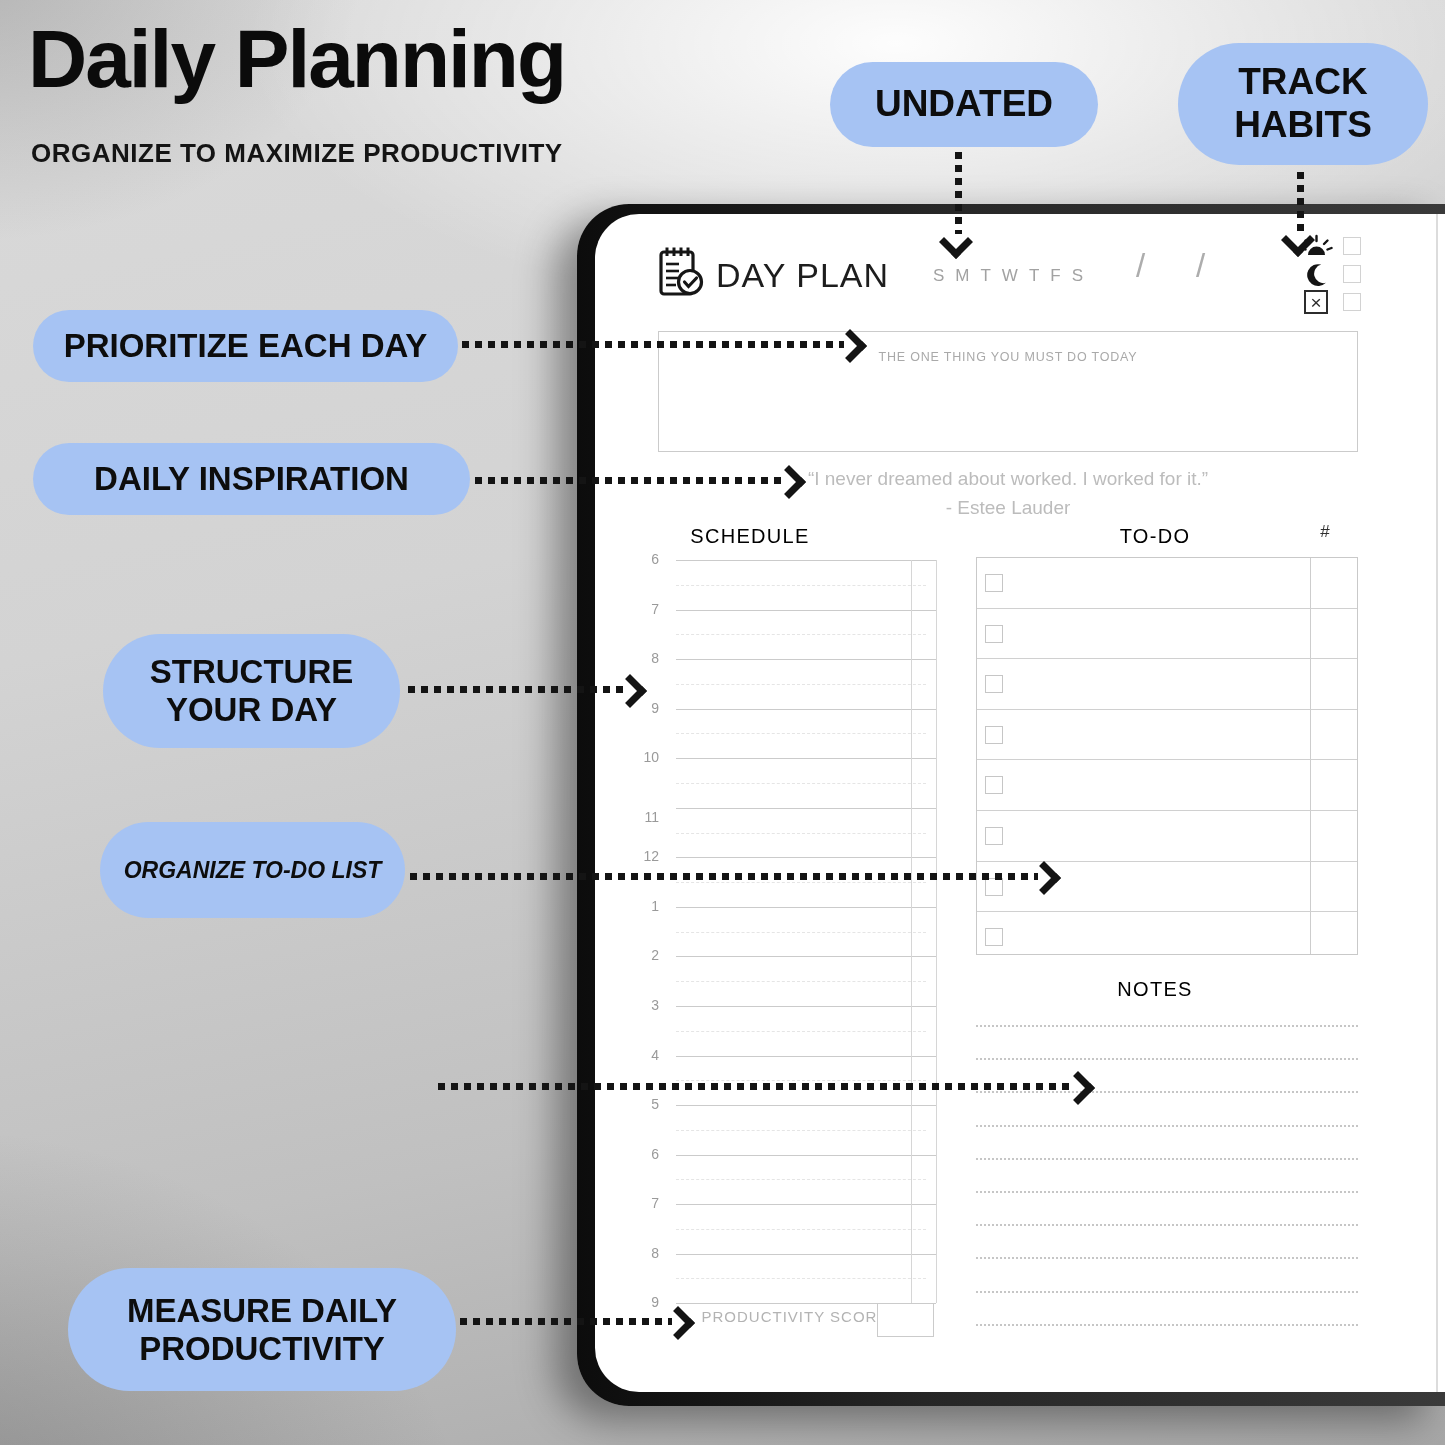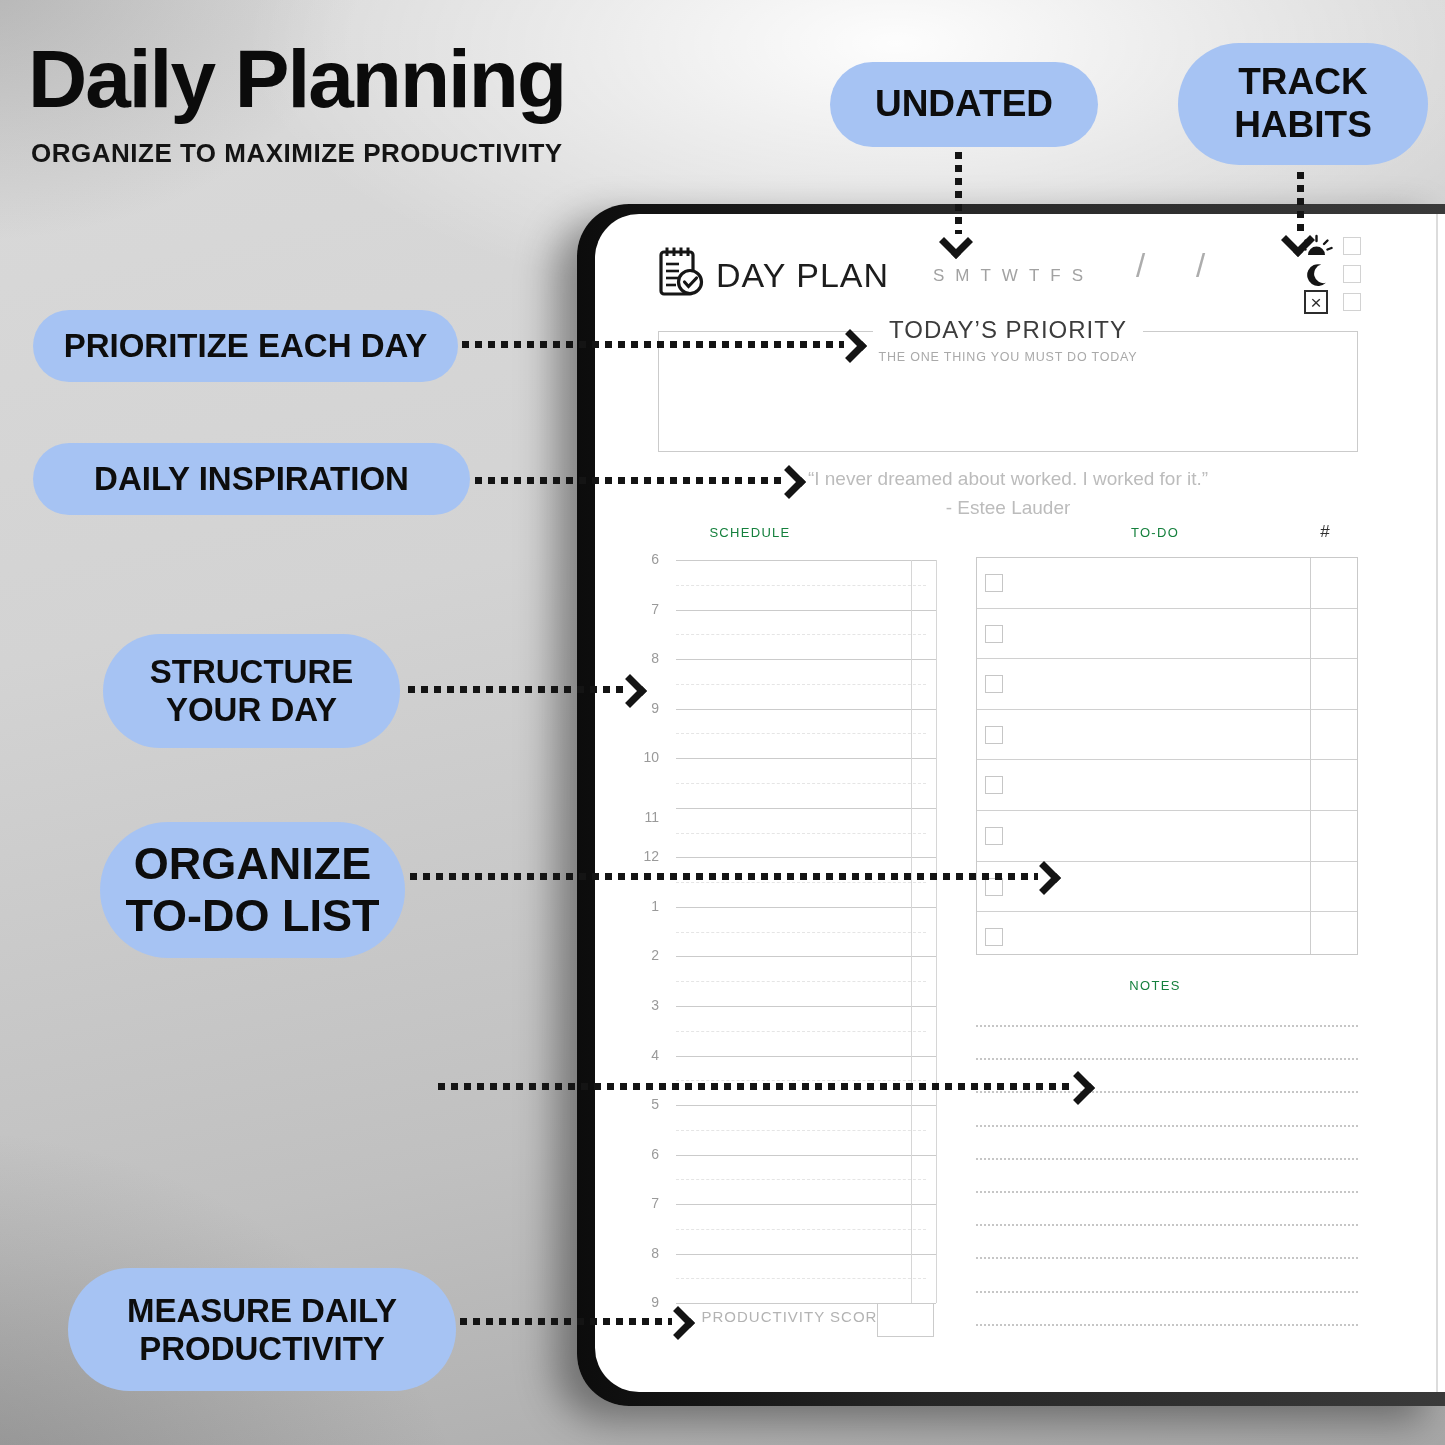--- a/index.html
+++ b/index.html
@@ -7,33 +7,33 @@
     position:relative; width:1445px; height:1445px; overflow:hidden;
     font-family:"Liberation Sans", sans-serif;
     background:
       radial-gradient(ellipse 1000px 420px at 62% 3%, rgba(255,255,255,0.95), rgba(255,255,255,0) 65%),
       radial-gradient(ellipse 900px 700px at -6% 108%, rgba(70,70,70,0.40), rgba(0,0,0,0) 62%),
       radial-gradient(ellipse 650px 450px at -2% -2%, rgba(110,110,110,0.35), rgba(0,0,0,0) 60%),
       linear-gradient(168deg, #dadada 0%, #d3d3d3 38%, #c0c0c0 72%, #a7a7a7 100%);
   }
   
   .main-title { position:absolute; left:28px; top:18px; font-size:82px; font-weight:900;
-    letter-spacing:-2px; color:#0b0b0b; line-height:1;margin-top:20px; }
+    letter-spacing:-2px; color:#0b0b0b; line-height:1; }
   .main-sub { position:absolute; left:31px; top:138px; font-size:26px; font-weight:700;
     letter-spacing:0.5px; color:#141414; }
   
   .pill { position:absolute; background:var(--pill,#a6c3f3); border-radius:999px;
     display:flex; align-items:center; justify-content:center; text-align:center;
     font-weight:800; color:#0d0d0d; line-height:1.15; padding:0 18px; box-sizing:border-box; }
   .p-undated   { left:830px;  top:62px;   width:268px; height:85px;  font-size:37px; }
   .p-track     { left:1178px; top:43px;   width:250px; height:122px; font-size:37px; }
   .p-prior     { left:33px;   top:310px;  width:425px; height:72px;  font-size:33px; }
   .p-insp      { left:33px;   top:443px;  width:437px; height:72px;  font-size:33px; }
   .p-struct    { left:103px;  top:634px;  width:297px; height:114px; font-size:33px; }
-  .p-org       { left:100px;  top:822px;  width:305px; height:136px; font-size:45px; }
+  .p-org       { left:100px;  top:822px;  width:305px; height:96px; font-size:23px;font-style:italic; }
   .p-notes     { left:63px;   top:1048px; width:368px; height:77px;  font-size:33px; }
   .p-measure   { left:68px;   top:1268px; width:388px; height:123px; font-size:33px; }
   
   .dl-h { position:absolute; height:7px;
     background:repeating-linear-gradient(90deg,#141414 0 7px,transparent 7px 13px); }
   .dl-v { position:absolute; width:7px;
     background:repeating-linear-gradient(180deg,#141414 0 7px,transparent 7px 13px); }
   .head { position:absolute; width:17px; height:17px;
     border-top:7px solid #141414; border-right:7px solid #141414; }
   .head.right { transform:rotate(45deg); }
@@ -81,21 +81,21 @@
     border:1.5px solid #cbcbcb; box-sizing:border-box; }
   .prio-head { position:absolute; left:0; right:0; top:-16px; text-align:center; }
   .prio-title { display:inline-block; background:#fff; padding:0 16px; font-size:24px;
     letter-spacing:1px; color:#3c3c3c; }
   .prio-sub { position:absolute; left:0; right:0; top:18px; text-align:center; font-size:12.5px;
     letter-spacing:0.8px; color:#a9a9a9; }
   
   .quote { position:absolute; left:63px; top:250px; width:700px; text-align:center;
     color:#bcbcbc; font-size:19px; line-height:1.55; }
   
-  .col-head { position:absolute; font-size:13px; letter-spacing:1.3px; color:#15803d; text-align:center; }
+  .col-head { position:absolute; font-size:20px; letter-spacing:1.3px; color:#000000; text-align:center; }
   .h-sched { left:55px;  top:311px; width:200px; }
   .h-todo  { left:455px; top:311px; width:210px; }
   .h-hash  { left:715px; top:308px; width:30px; font-size:17px; color:#2e2e2e; letter-spacing:0; }
   
   .sc-label { position:absolute; width:46px; text-align:right; font-size:14px; color:#9a9a9a; }
   .sc-line  { position:absolute; left:81px; width:260px; height:1px; background:#cbcbcb; }
   .sc-half  { position:absolute; left:81px; width:250px; height:0; border-top:1px dashed #e5e5e5; }
   .sc-vert  { position:absolute; width:1px; background:#d6d6d6; top:346px; height:743px; }
   .sc-v1 { left:316px; } .sc-v2 { left:341px; }
   
@@ -186,23 +186,20 @@
         </div>
         <div class="habit-row">
           <span class="habit-ic">
             <span class="xbox">×</span>
           </span>
           <span class="hcheck"></span>
         </div>
       </div>
 
     <div class="prio-box">
-      <div class="prio-head">
-        <span class="prio-title">TODAY’S PRIORITY</span>
-      </div>
       <div class="prio-sub">THE ONE THING YOU MUST DO TODAY</div>
     </div>
 
     <div class="quote">
       <div>“I never dreamed about worked. I worked for it.”</div>
       <div>- Estee Lauder</div>
     </div>
 
     <div class="col-head h-sched">SCHEDULE</div>
     <div class="col-head h-todo">TO-DO</div>

